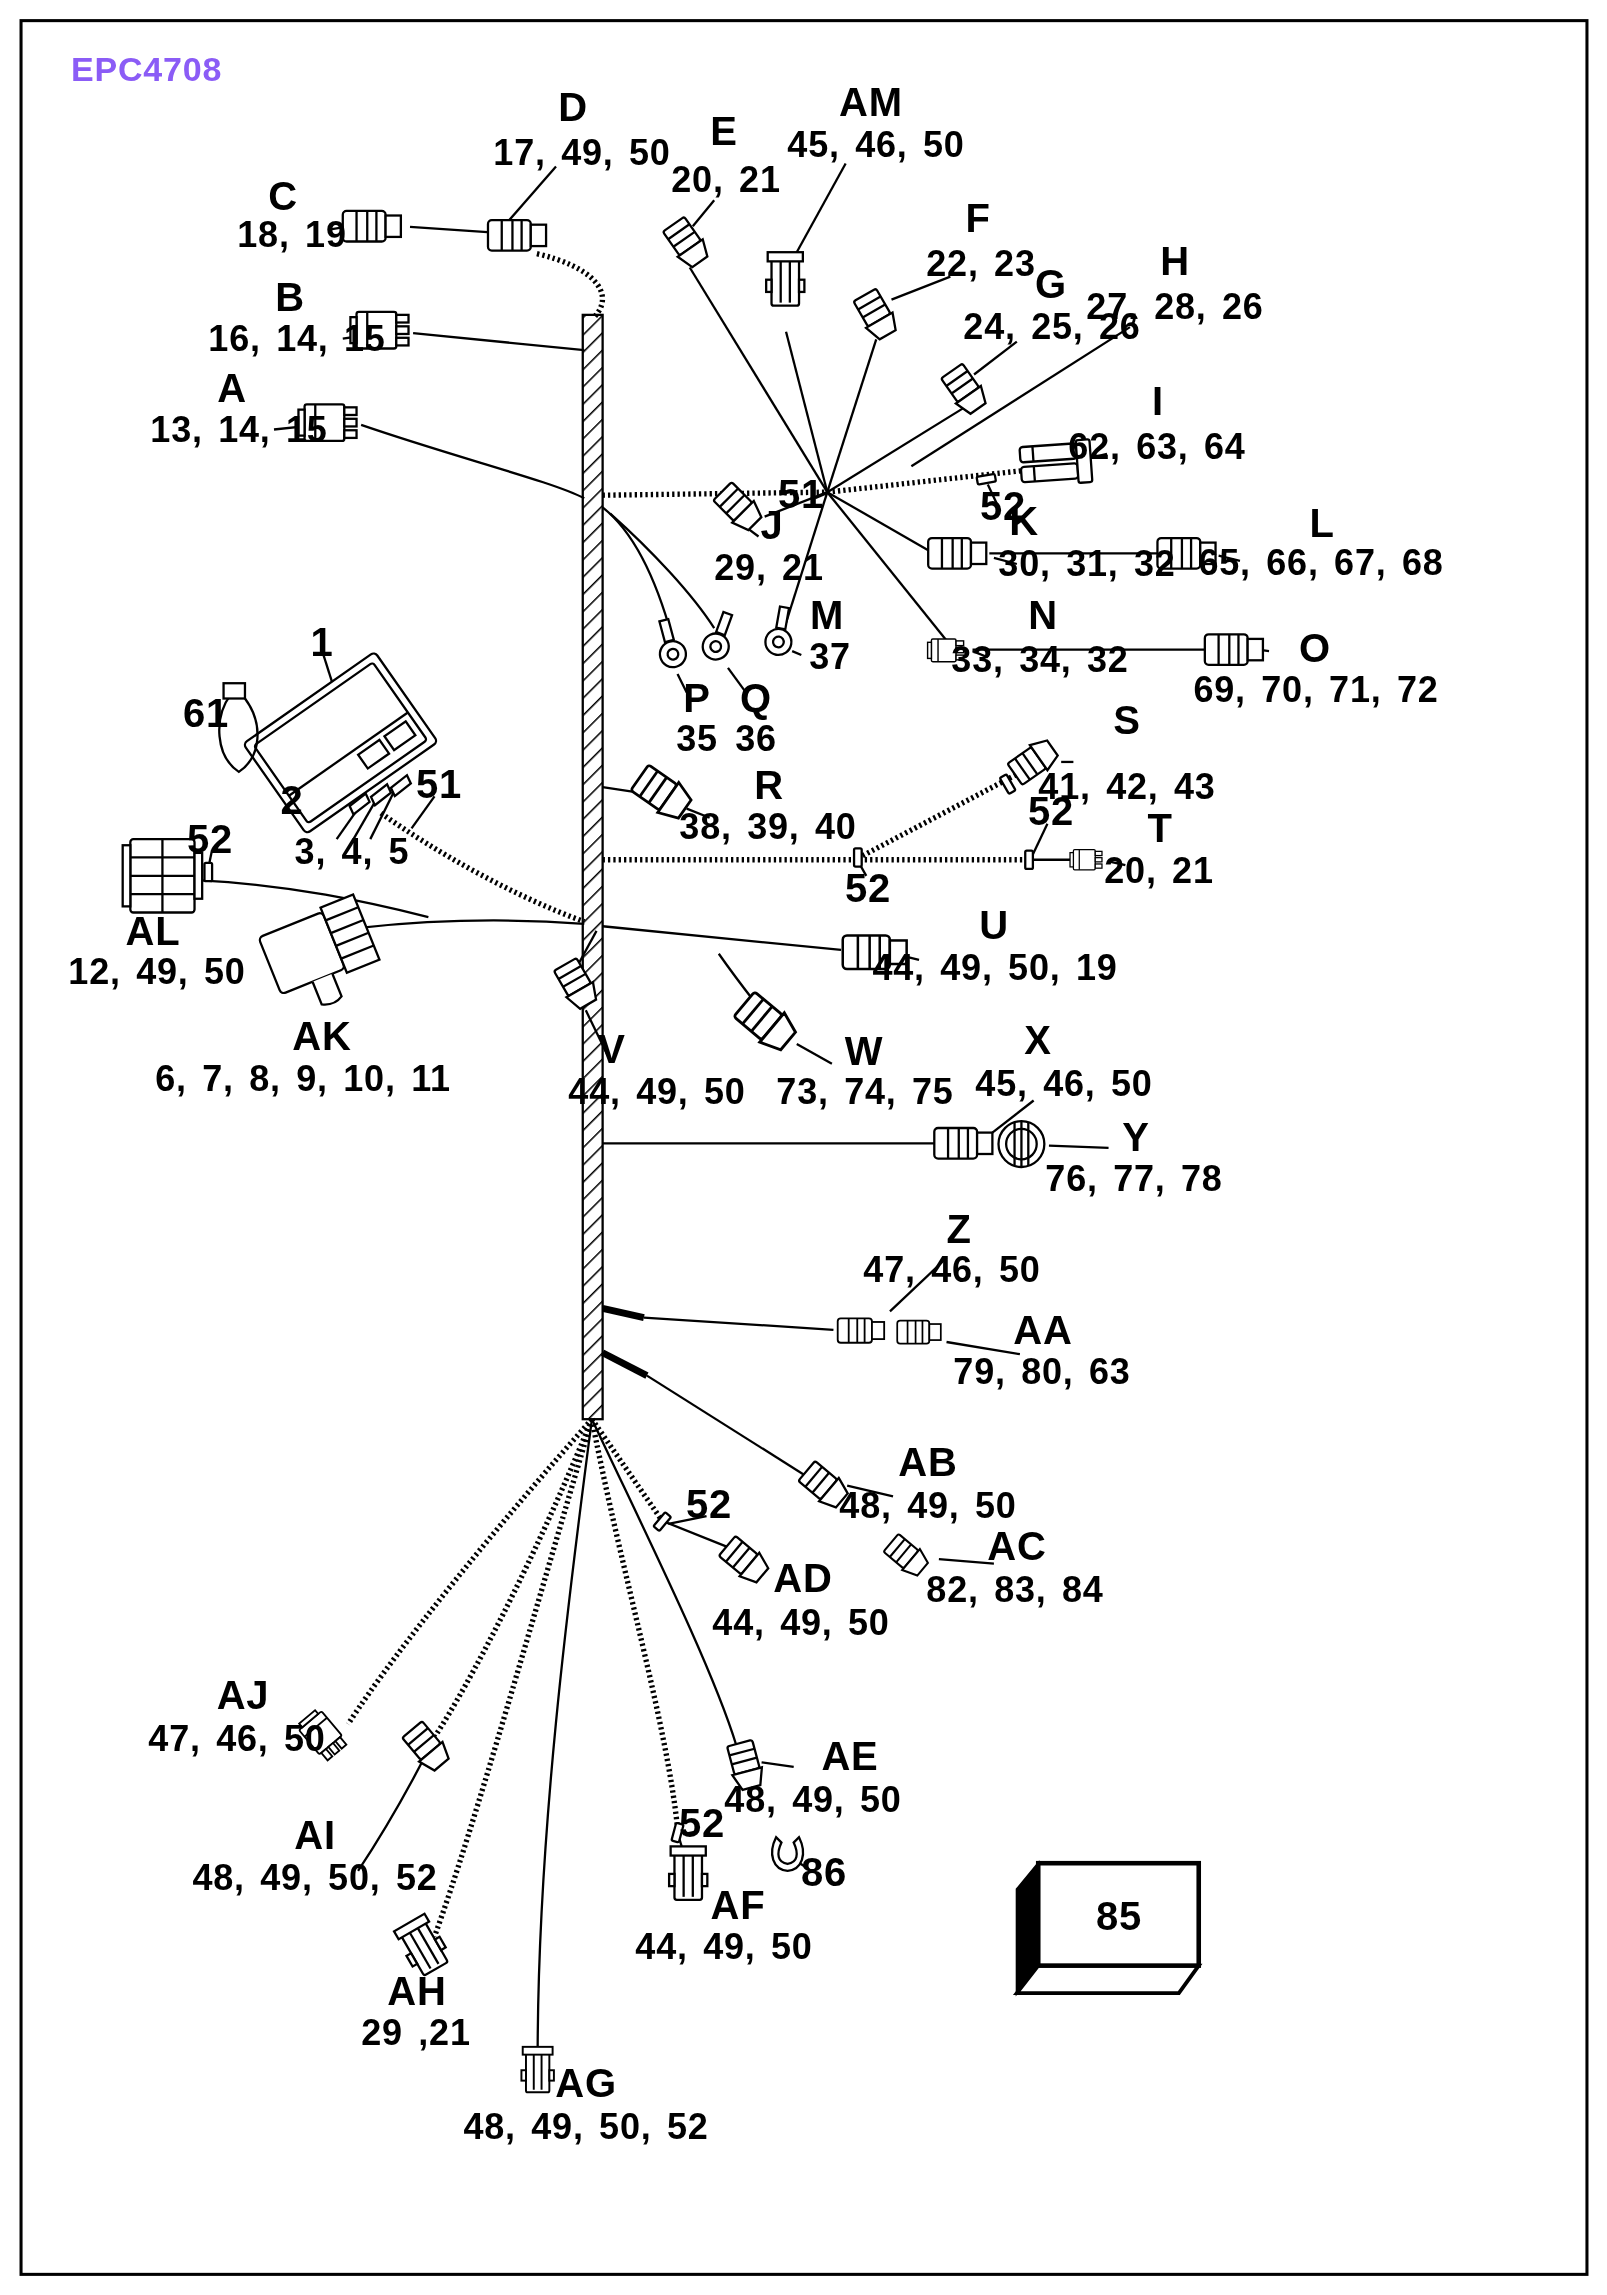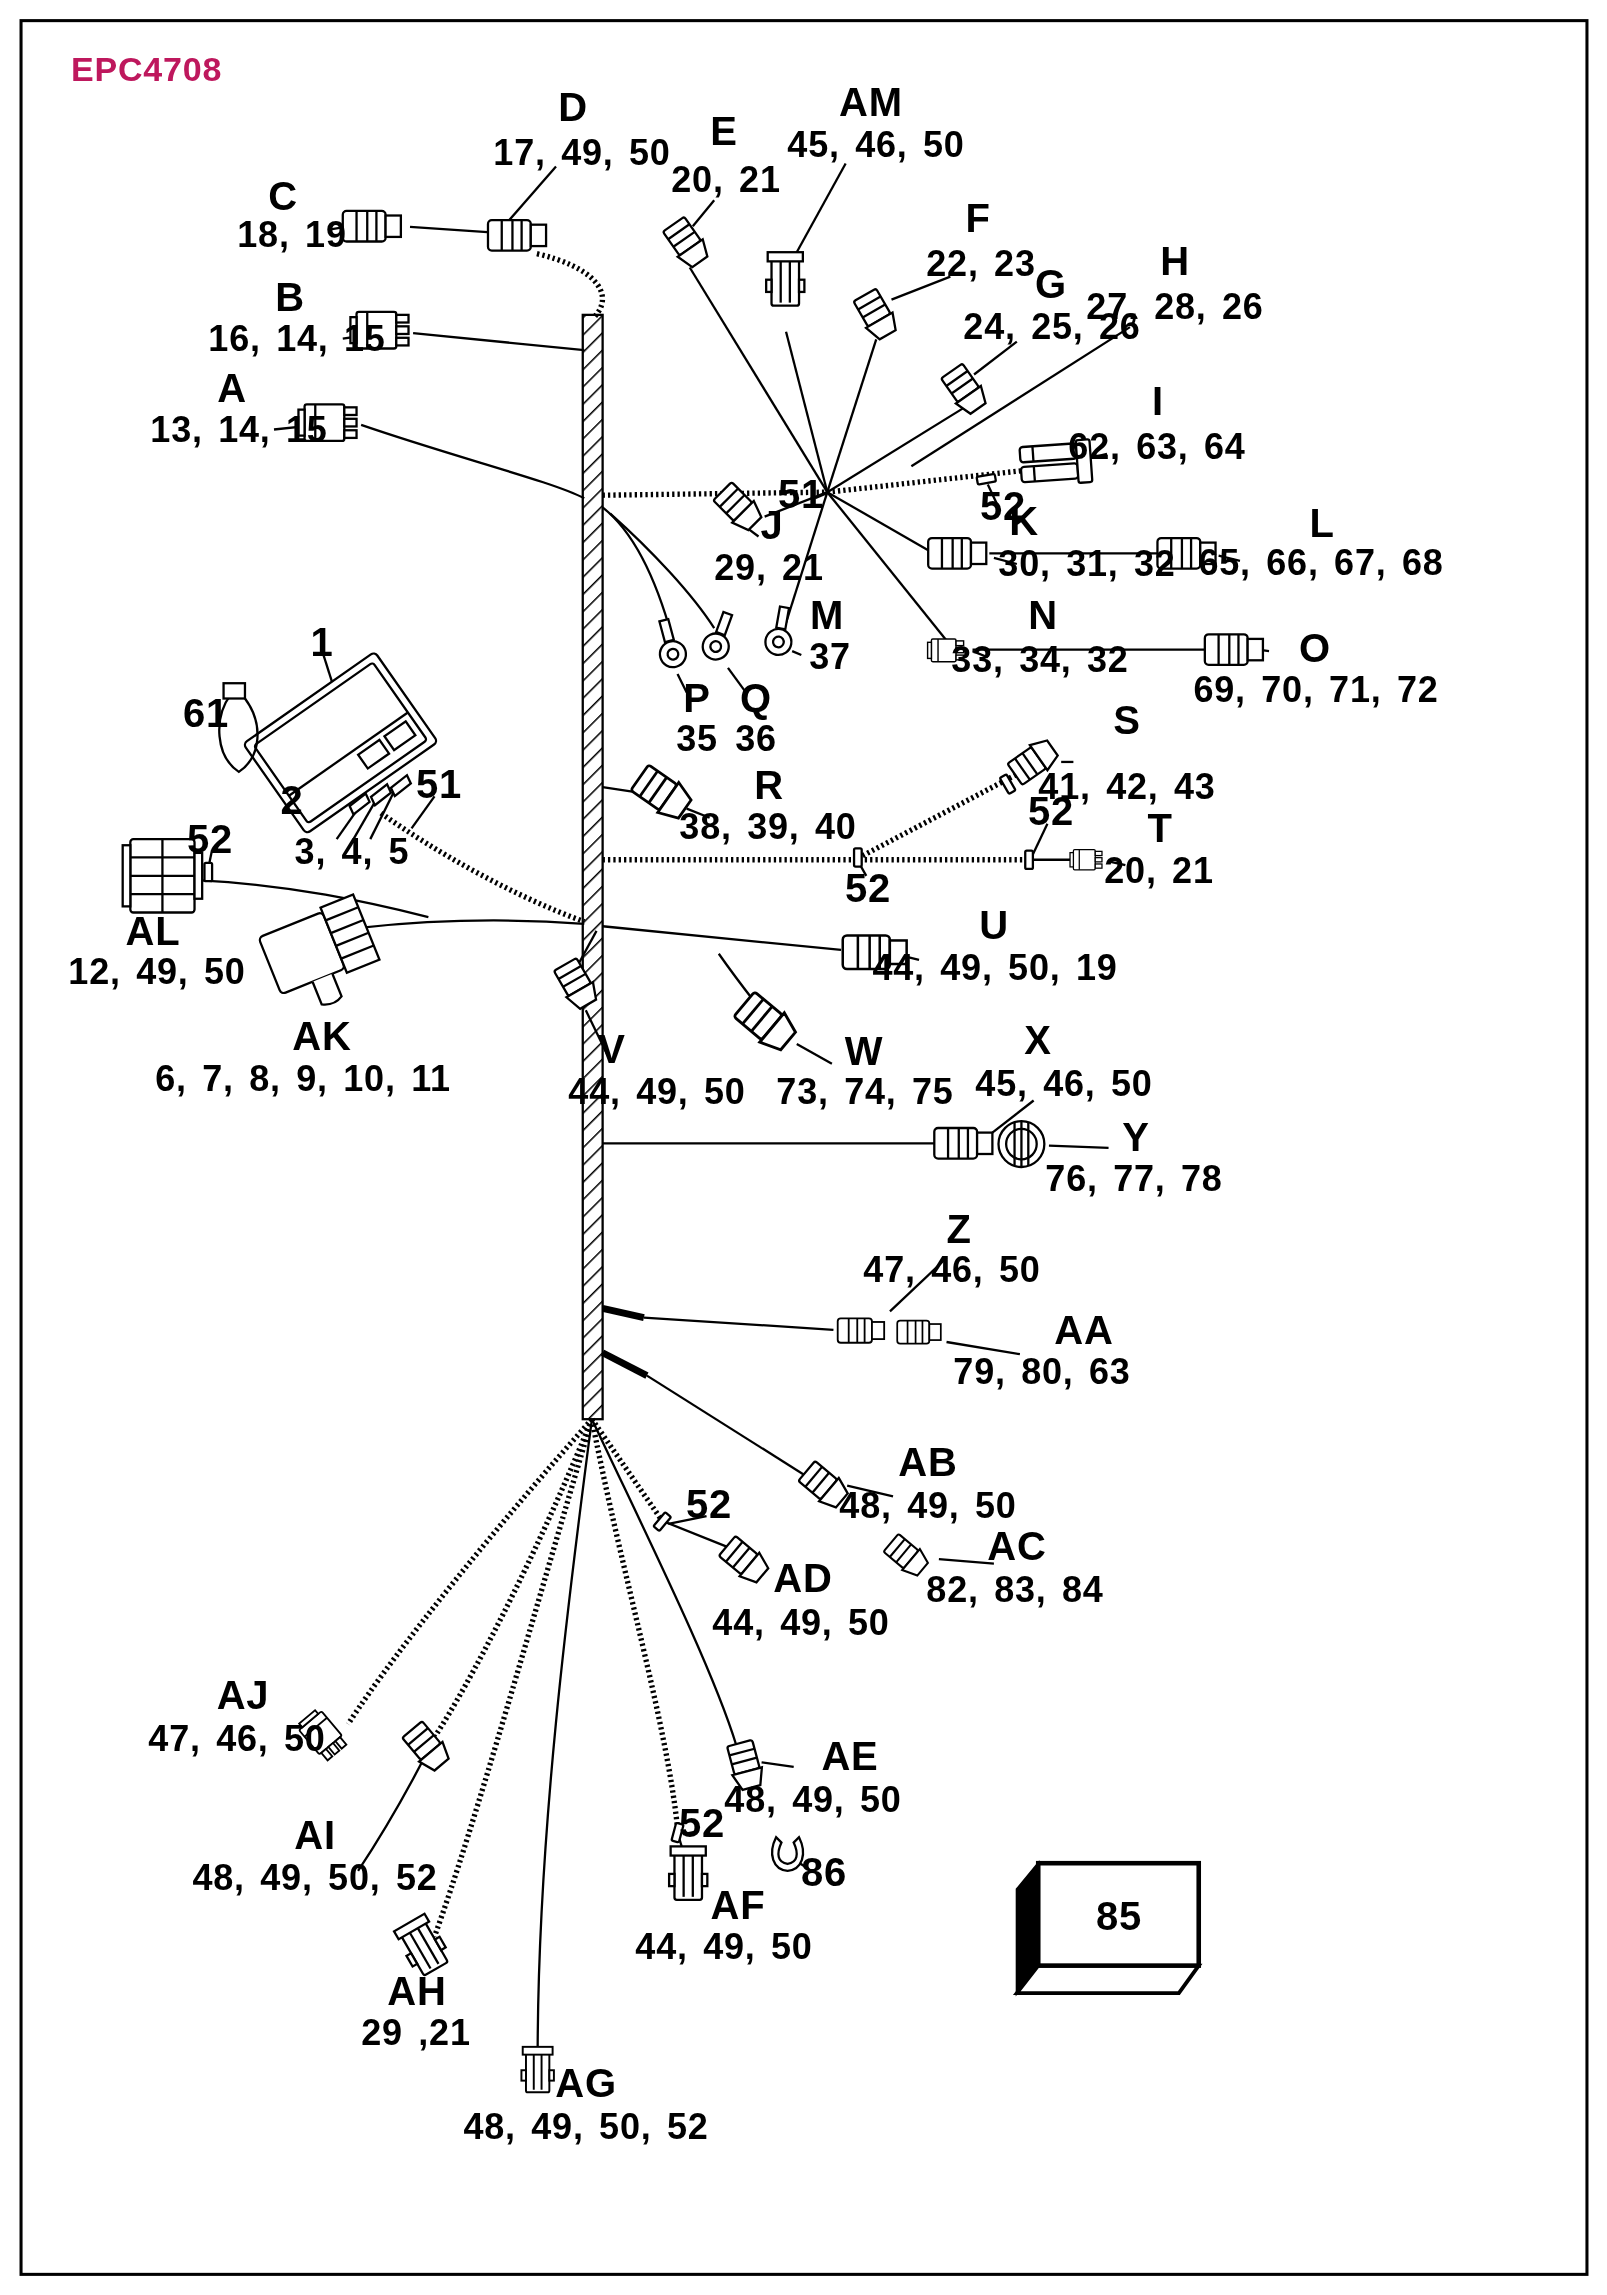--- a/index.html
+++ b/index.html
@@ -2,21 +2,21 @@
 <html style="font-size:12.2px"><head>
 <meta charset="utf-8">
 <style>
   html,body{margin:0;padding:0;background:#ffffff;}
   body{width:1608px;height:2295px;position:relative;font-family:"Liberation Sans",sans-serif;}
   #diagram{position:absolute;left:0;top:0;width:1608px;height:2295px;}
   svg{position:absolute;left:0;top:0;}
   .lbl{position:absolute;transform:translate(-50%,-50%);color:#000;font-weight:bold;white-space:nowrap;letter-spacing:0.8px;}
   .lbl-letter{font-size:40px;}
   .lbl-nums{font-size:36px;word-spacing:4.6px;}
-  #page-code{position:absolute;left:71px;top:50px;font-size:34px;font-weight:bold;color:#be185d;letter-spacing:0.8px;text-align:center;}
+  #page-code{position:absolute;left:71px;top:50px;font-size:34px;font-weight:bold;color:#8b5cf6;letter-spacing:0.8px;text-align:center;}
   
   .w{stroke:#000;stroke-width:3;fill:none;}
   .wb{stroke:#000;stroke-width:7;fill:none;stroke-dasharray:3 4;}
   .wh{stroke:#000;stroke-width:9;fill:none;}
   .ld{stroke:#000;stroke-width:3;fill:none;}
   .ic{stroke:#000;stroke-width:3;fill:#fff;}
   .icf{stroke:#000;stroke-width:3;fill:#000;}
 </style>
 </head>
 <body>
@@ -323,21 +323,21 @@
       <div class="lbl lbl-letter" style="left: 612px; top: 1049px;">V</div>
       <div class="lbl lbl-nums" style="left: 657px; top: 1092px;">44, 49, 50</div>
       <div class="lbl lbl-letter" style="left: 864px; top: 1051px;">W</div>
       <div class="lbl lbl-nums" style="left: 865px; top: 1092px;">73, 74, 75</div>
       <div class="lbl lbl-letter" style="left: 1038px; top: 1040px;">X</div>
       <div class="lbl lbl-nums" style="left: 1064px; top: 1084px;">45, 46, 50</div>
       <div class="lbl lbl-letter" style="left: 1136px; top: 1137px;">Y</div>
       <div class="lbl lbl-nums" style="left: 1134px; top: 1179px;">76, 77, 78</div>
       <div class="lbl lbl-letter" style="left: 959px; top: 1229px;">Z</div>
       <div class="lbl lbl-nums" style="left: 952px; top: 1270px;">47, 46, 50</div>
-      <div class="lbl lbl-letter" style="left: 1043px; top: 1330px; margin-left: 41px;">AA</div>
+      <div class="lbl lbl-letter" style="left: 1043px; top: 1330px;">AA</div>
       <div class="lbl lbl-nums" style="left: 1042px; top: 1372px;">79, 80, 63</div>
       <div class="lbl lbl-letter" style="left: 928px; top: 1462px;">AB</div>
       <div class="lbl lbl-nums" style="left: 928px; top: 1506px;">48, 49, 50</div>
       <div class="lbl lbl-letter" style="left: 1017px; top: 1546px;">AC</div>
       <div class="lbl lbl-nums" style="left: 1015px; top: 1590px;">82, 83, 84</div>
       <div class="lbl lbl-letter" style="left: 803px; top: 1578px;">AD</div>
       <div class="lbl lbl-nums" style="left: 801px; top: 1623px;">44, 49, 50</div>
       <div class="lbl lbl-letter" style="left: 850px; top: 1756px; text-align: center;">AE</div>
       <div class="lbl lbl-nums" style="left: 813px; top: 1800px;">48, 49, 50</div>
       <div class="lbl lbl-letter" style="left: 738px; top: 1905px;">AF</div>

